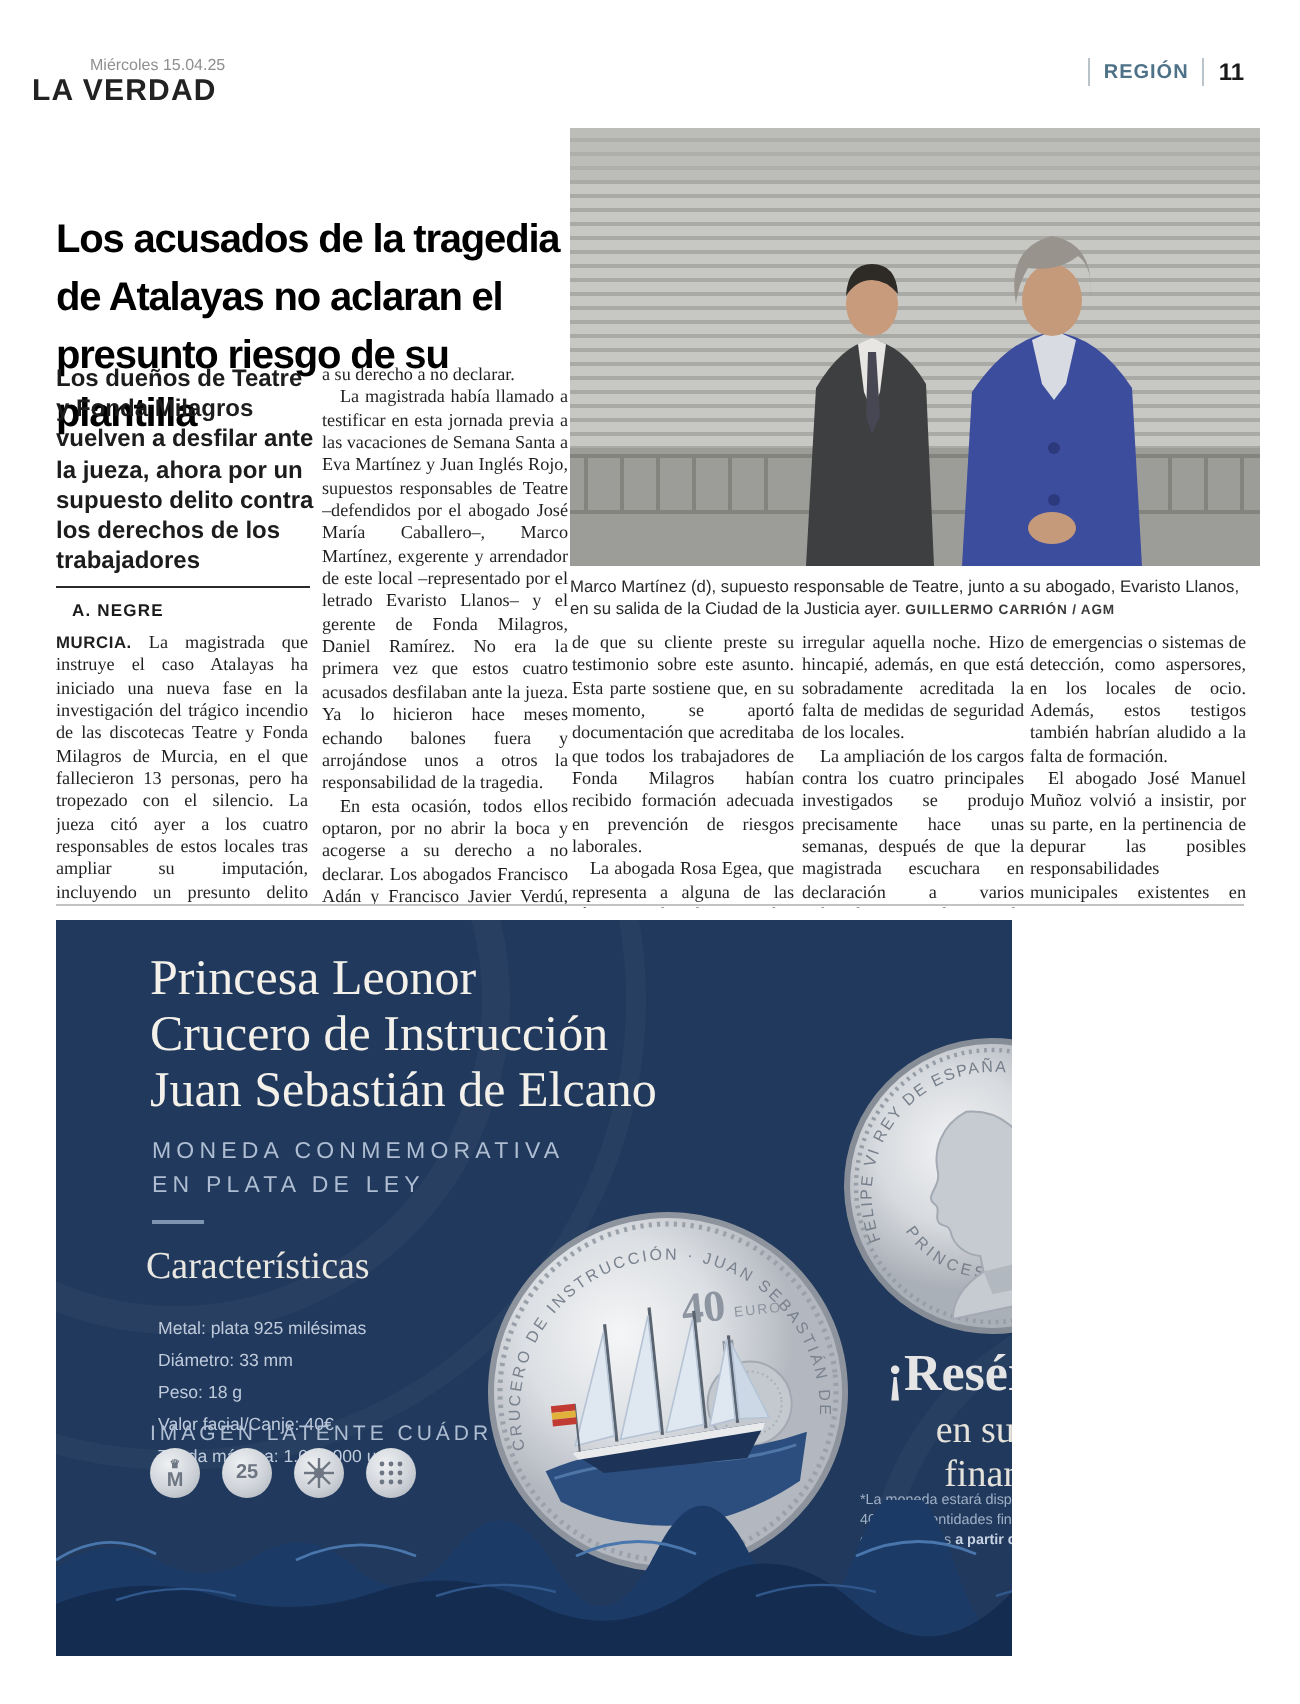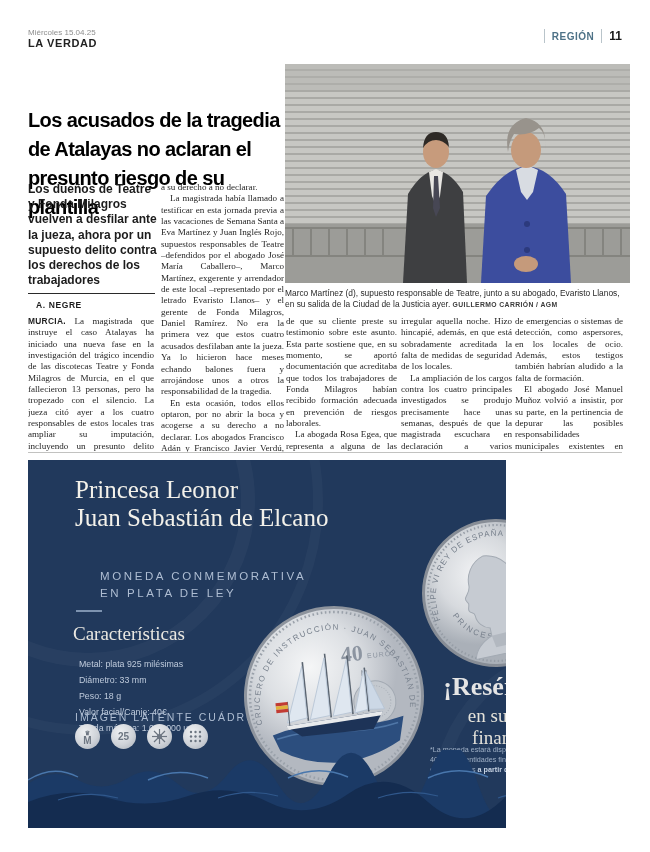--- a/index.html
+++ b/index.html
@@ -1,20 +1,20 @@
 <!DOCTYPE html>
 <html><head>
 <meta charset="utf-8">
 <style>
   html,body{margin:0;padding:0;background:#e9e9e7;}
   #page{position:relative;width:650px;height:852px;background:#ffffff;margin:0 auto;overflow:hidden;
         font-family:"Liberation Sans",sans-serif;color:#1a1a1a;}
   
-  .hdr-date{position:absolute;left:28px;top:28px;font-size:8px;color:#8f8f8f;}
-  .hdr-masthead{position:absolute;left:28px;top:37px;font-size:11px;font-weight:bold;letter-spacing:.6px;color:#222;}
+  .hdr-date{position:absolute;left:45px;top:28px;font-size:8px;color:#8f8f8f;}
+  .hdr-masthead{position:absolute;left:16px;top:37px;font-size:15px;font-weight:bold;letter-spacing:.6px;color:#222;}
   .hdr-right{position:absolute;right:28px;top:29px;display:flex;align-items:center;gap:7px;}
   .hdr-bar{width:1px;height:14px;background:#b9c4ca;}
   .hdr-section{font-size:10px;font-weight:bold;letter-spacing:.5px;color:#4e7287;}
   .hdr-page{font-size:12px;font-weight:bold;color:#1a1a1a;}
   
   .headline{position:absolute;left:28px;top:58px;width:264px;font-size:20px;line-height:29px;
             font-weight:bold;letter-spacing:-.6px;color:#000000;margin-top:48px;}
   .standfirst{position:absolute;left:28px;top:182px;width:129px;font-size:12px;line-height:15.2px;
               font-weight:bold;color:#1c1c1c;}
   .byline-rule{position:absolute;left:28px;top:293px;width:127px;border-top:1px solid #2a2a2a;}
@@ -31,21 +31,21 @@
   #col5{left:515px;top:316px;width:108px;height:138px;}
   .photo{position:absolute;left:285px;top:64px;width:345px;height:219px;overflow:hidden;background:#c6c6c2;}
   .caption{position:absolute;left:285px;top:288px;width:345px;font-size:8.4px;line-height:10.5px;color:#2a2a2a;}
   .credit{font-weight:bold;font-size:6.8px;letter-spacing:.4px;color:#3a3a3a;}
   .sep-rule{position:absolute;left:28px;top:452px;width:594px;border-top:1px solid #c2c2c0;}
   
   .ad{position:absolute;left:28px;top:460px;width:478px;height:368px;background:#21395c;overflow:hidden;}
   .ad-texture{position:absolute;left:0;top:0;width:594px;height:368px;pointer-events:none;}
   .ad-title{position:absolute;left:47px;top:16px;font-family:"Liberation Serif","DejaVu Serif",serif;
             font-size:25px;line-height:28px;color:#f3f1ea;font-weight:400;}
-  .ad-subtitle{position:absolute;left:48px;top:108px;font-size:11.5px;line-height:17px;letter-spacing:2.6px;color:#aebdd2;margin-left:24px;}
+  .ad-subtitle{position:absolute;left:48px;top:108px;font-size:11.5px;line-height:17px;letter-spacing:2.6px;color:#aebdd2;}
   .ad-minirule{position:absolute;left:48px;top:150px;width:26px;height:2px;background:#7d93b0;}
   .ad-feat-hdr{position:absolute;left:45px;top:163px;font-family:"Liberation Serif","DejaVu Serif",serif;
                font-size:19px;color:#e9e7e1;}
   .ad-specs{position:absolute;left:47px;top:194px;font-size:8.8px;line-height:12px;color:#bfcbdc;}
   .ad-specs p{margin:4px;}
   .ad-latent{position:absolute;left:47px;top:251px;font-size:10.5px;letter-spacing:2px;color:#aebdd2;}
   .ad-icons{position:absolute;left:47px;top:264px;display:flex;gap:11px;}
   .latent-coin{width:25px;height:25px;border-radius:50%;
                background:radial-gradient(circle at 38% 32%,#eef0f2,#cfd3d9 55%,#a8aeb7);
                display:flex;align-items:center;justify-content:center;color:#6d7682;
@@ -157,20 +157,21 @@
   <div class="ad">
 
     <svg class="ad-texture" viewBox="0 0 594 368">
       <circle cx="60" cy="40" r="160" fill="none" stroke="#ffffff" stroke-opacity="0.035" stroke-width="14"></circle>
       <circle cx="60" cy="40" r="230" fill="none" stroke="#ffffff" stroke-opacity="0.03" stroke-width="10"></circle>
       <circle cx="560" cy="340" r="150" fill="none" stroke="#ffffff" stroke-opacity="0.03" stroke-width="12"></circle>
     </svg>
 
     <div class="ad-title">
       <div>Princesa Leonor</div>
+      <div>Crucero de Instrucción</div>
       <div>Juan Sebastián de Elcano</div>
     </div>
     <div class="ad-subtitle">
       <div>MONEDA CONMEMORATIVA</div>
       <div>EN PLATA DE LEY</div>
     </div>
     <div class="ad-minirule"></div>
     <div class="ad-feat-hdr">Características</div>
     <div class="ad-specs">
         <p>Metal: plata 925 milésimas</p>

